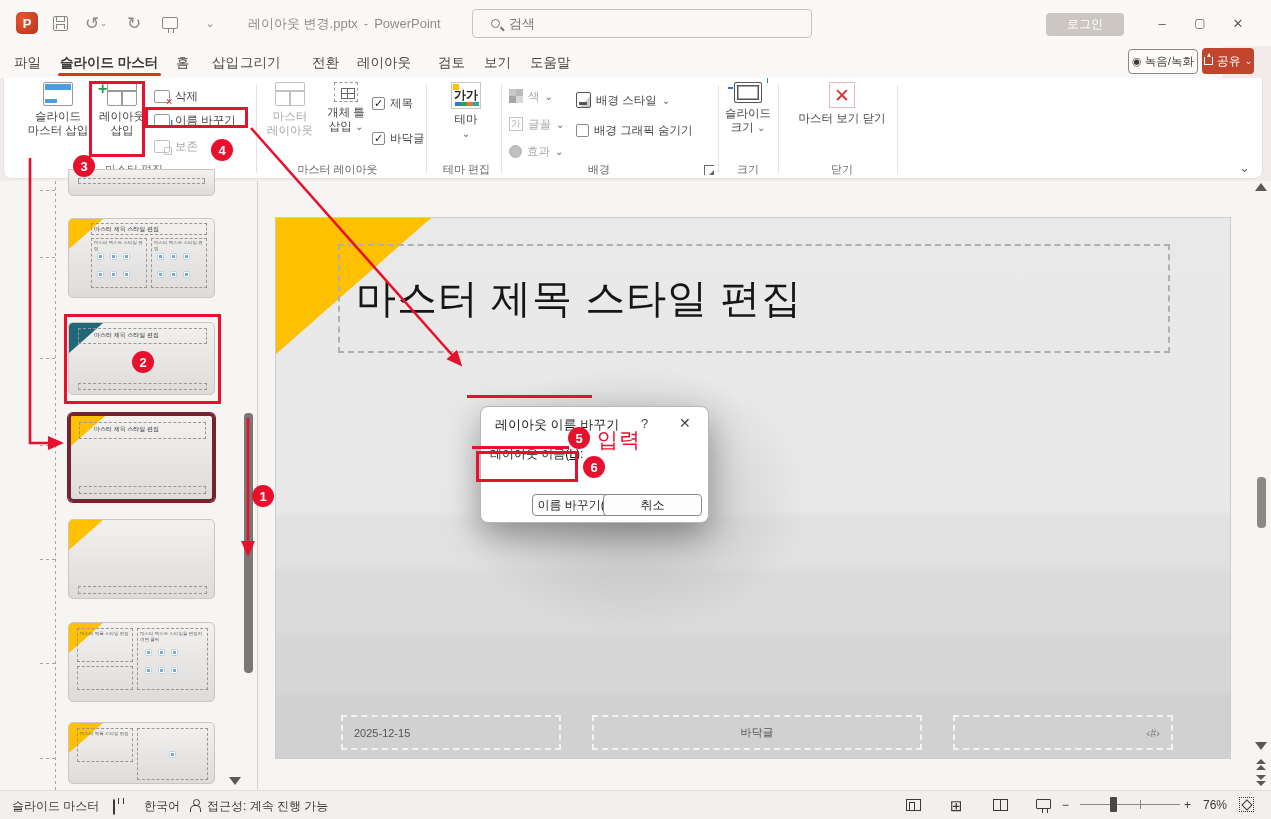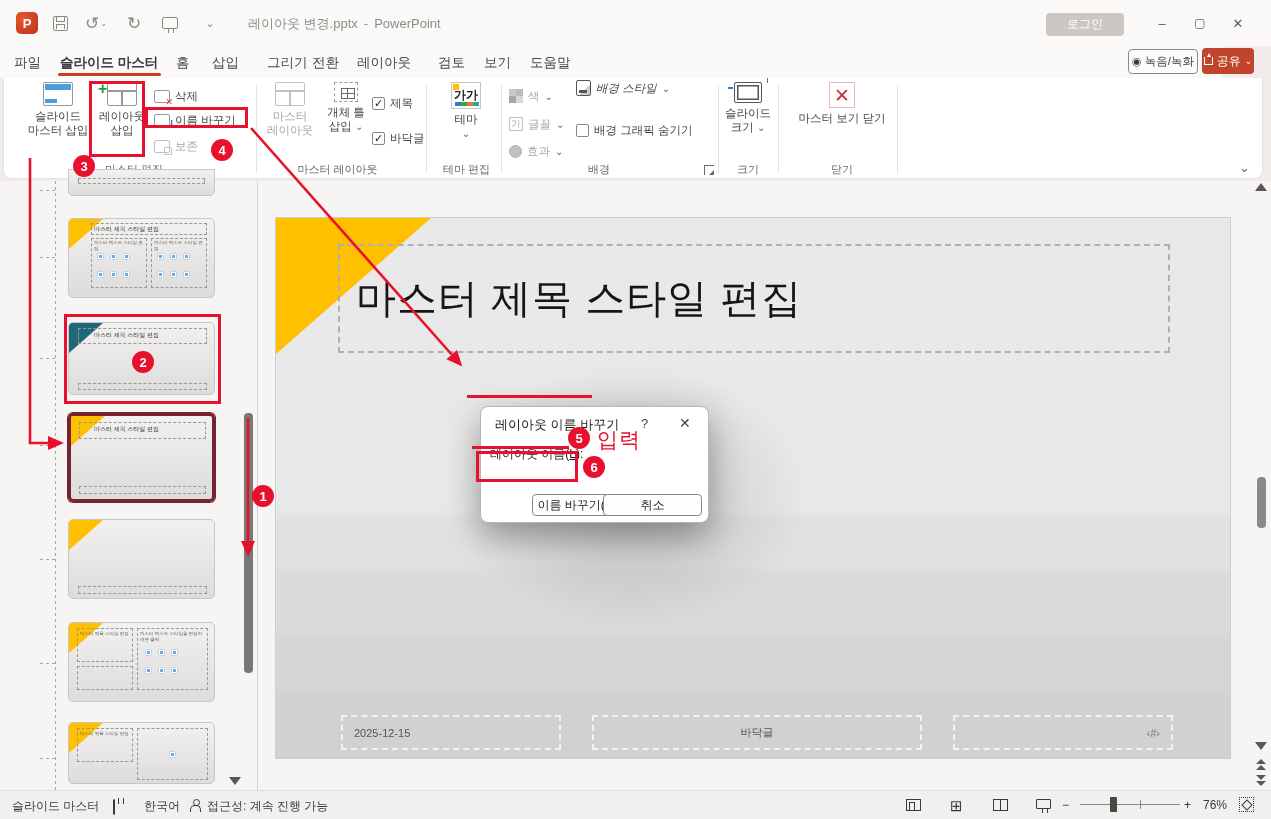--- a/index.html
+++ b/index.html
@@ -200,33 +200,37 @@
       </div>
     <div class="qat-icon present-ic">
         <span class="present-shape"></span>
       </div>
     <div class="qat-icon qat-chevron">
         <span>⌄</span>
       </div>
     <div class="doc-title">
       <span>레이아웃 변경.pptx</span><span>-</span><span>PowerPoint</span>
     </div>
+    <div class="searchbox">
+      <span class="search-glass"></span>
+      <span class="search-text">검색</span>
+    </div>
     <div class="login-btn">로그인</div>
     <div class="win-ctl min-ctl">–</div>
     <div class="win-ctl max-ctl">▢</div>
     <div class="win-ctl close-ctl">✕</div>
   </div>
 
   <div class="tabrow">
     <div class="tab" style="left:14px">파일</div>
     <div class="tab active" style="left:60px">슬라이드 마스터</div>
     <div class="tab-underline"></div>
     <div class="tab" style="left:176px">홈</div>
     <div class="tab" style="left:212px">삽입</div>
-    <div class="tab" style="left:267px">그리기</div>
+    <div class="tab" style="left:240px">그리기</div>
     <div class="tab" style="left:312px">전환</div>
     <div class="tab" style="left:357px">레이아웃</div>
     <div class="tab" style="left:438px">검토</div>
     <div class="tab" style="left:484px">보기</div>
     <div class="tab" style="left:530px">도움말</div>
   </div>
   <div class="rec-btn">
     <span class="rec-dot">◉</span>
     <span>녹음/녹화</span>
   </div>
@@ -299,21 +303,21 @@
     <div class="rsmall disabled" style="left:505px; top:36px;">
       <span class="font-ic">가</span>
         <span>글꼴</span>
         <span class="chev">⌄</span>
     </div>
     <div class="rsmall disabled" style="left:505px; top:63px;">
       <span class="fx-ic"></span>
         <span>효과</span>
         <span class="chev">⌄</span>
     </div>
-    <div class="rsmall" style="left:572px; top:0;font-style:italic;">
+    <div class="rsmall" style="left:572px; top:12px;">
       <span class="bgstyle-ic"></span>
         <span>배경 스타일</span>
         <span class="chev">⌄</span>
     </div>
     <div class="rsmall" style="left:572px; top:42px;">
       <span class="cb"></span>
         <span>배경 그래픽 숨기기</span>
     </div>
     <div class="rgroup-label" style="left:560px; width:70px;">배경</div>
     <span class="launcher"></span>

